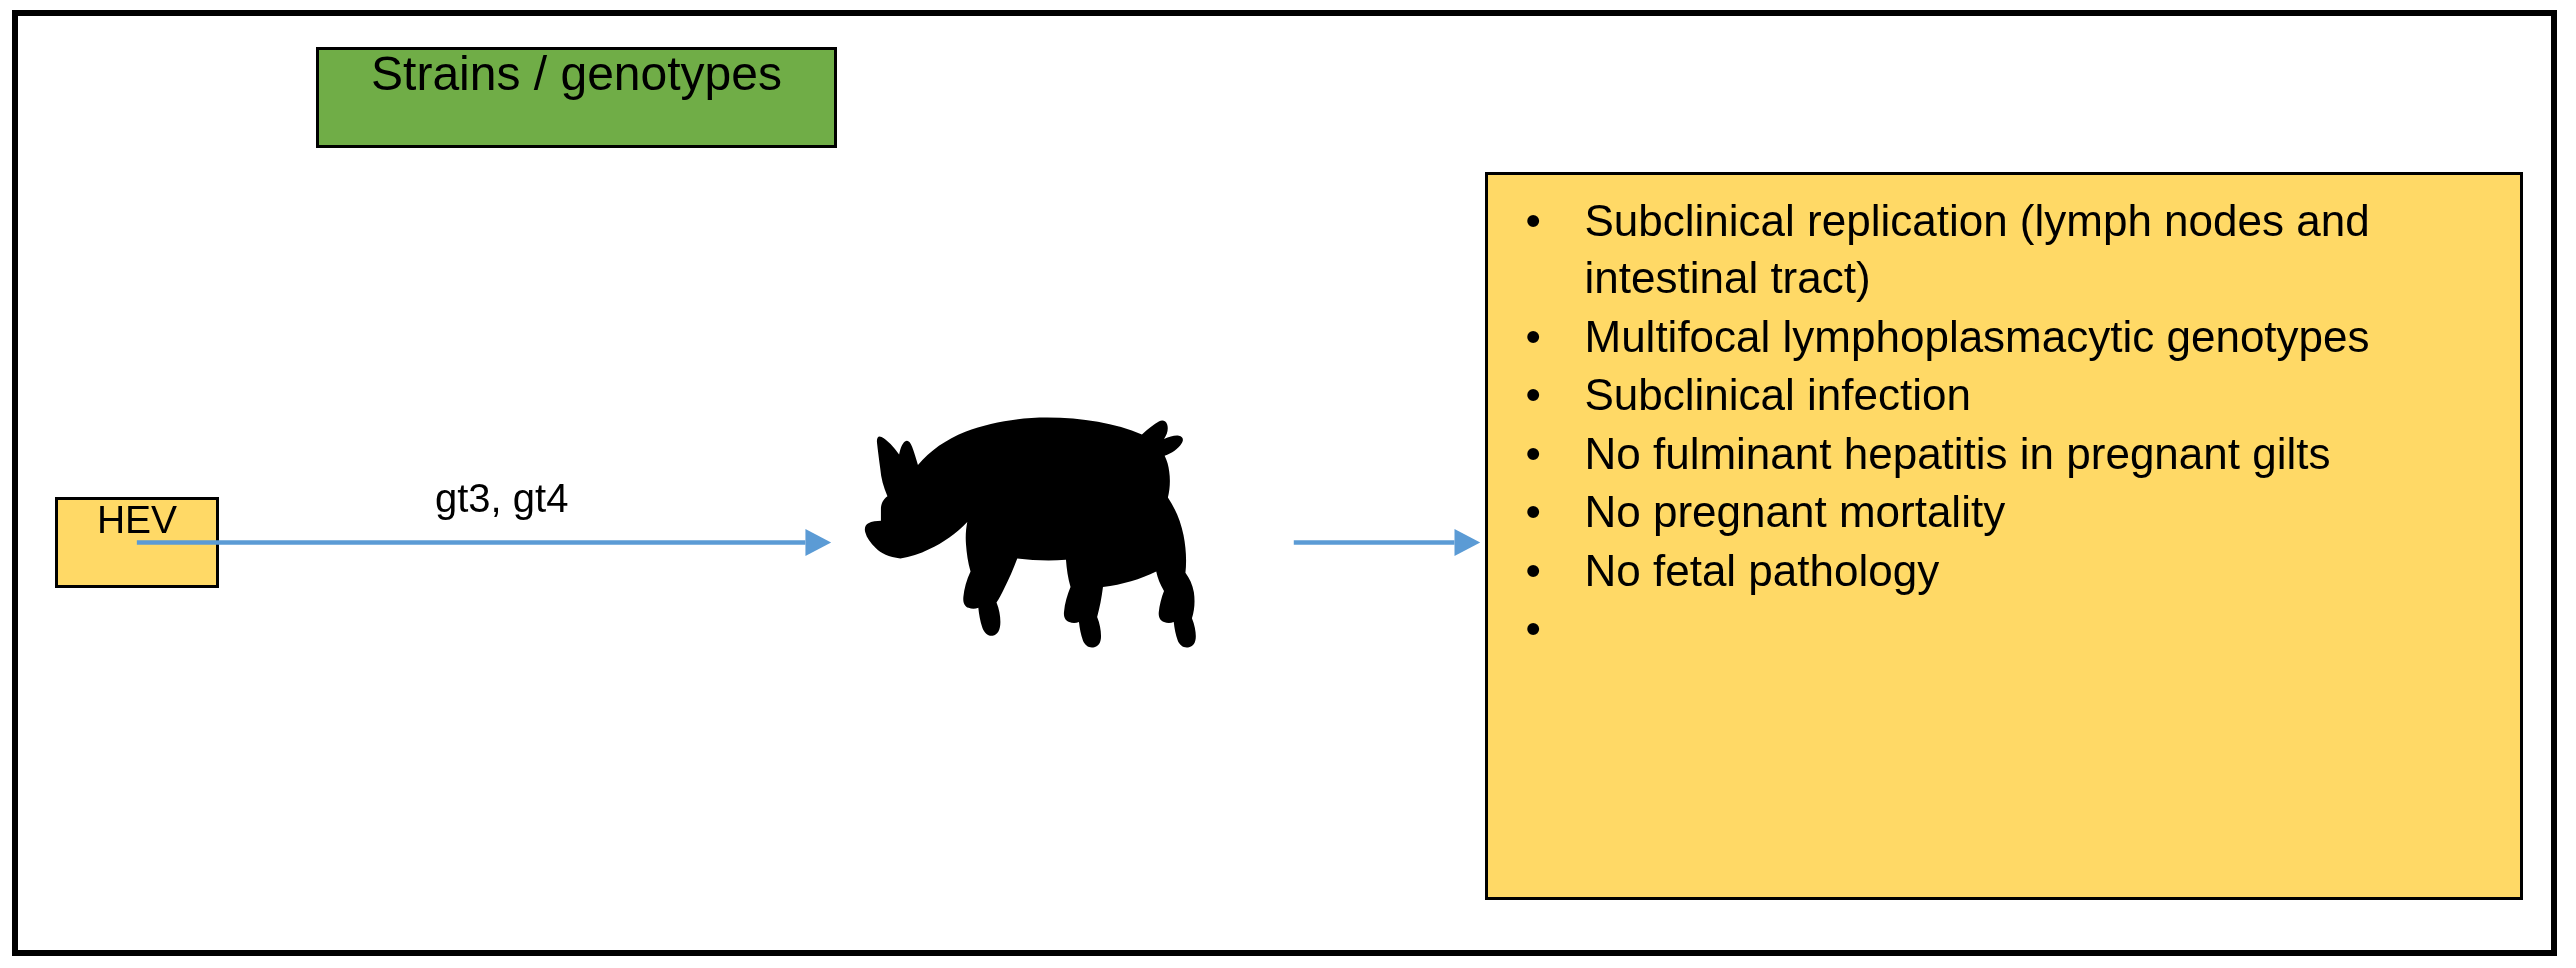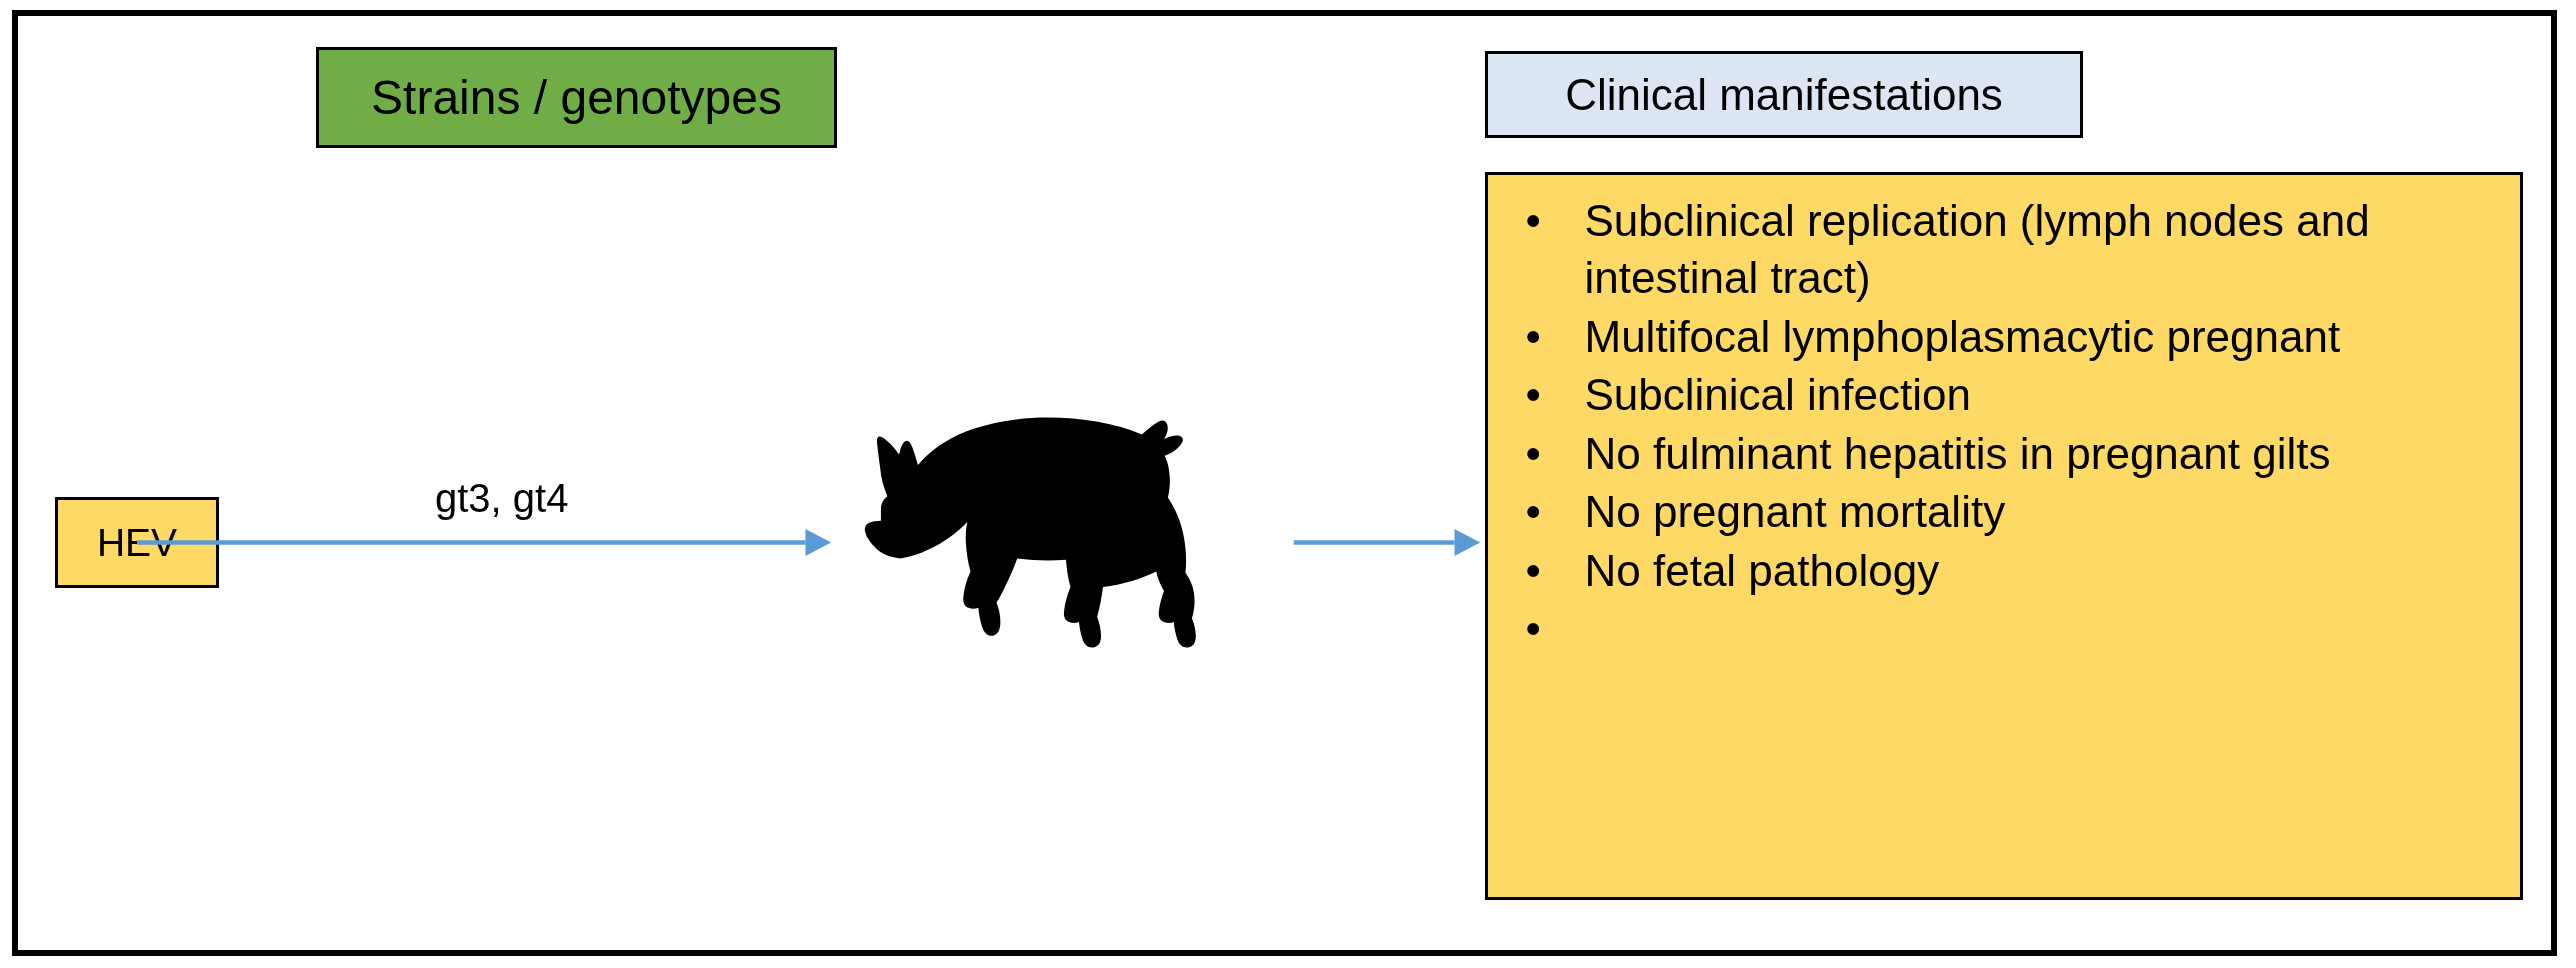--- a/index.html
+++ b/index.html
@@ -32,21 +32,21 @@
     box-sizing: border-box;
     background: #ffffff;
   }
 
   
   .box {
     position: absolute;
     box-sizing: border-box;
     border: 3.9px solid #000000;
     display: flex;
-    align-items: center;
+    align-items: flex-start;
     justify-content: center;
   }
   .box-label {
     color: #000000;
     font-family: "Liberation Sans", sans-serif;
     white-space: nowrap;
     line-height: 1;
   }
 
   
@@ -150,23 +150,20 @@
 <body>
 
 <div id="figure">
 
   <div class="outer-frame"></div>
 
   <div class="box" id="strains-box">
     <span class="box-label">Strains / genotypes</span>
   </div>
 
-  <div class="box" id="clinical-header-box">
-    <span class="box-label">Clinical manifestations</span>
-  </div>
 
   <div class="box" id="hev-box">
     <span class="box-label">HEV</span>
   </div>
 
   <span class="arrow-label" id="arrow-hev-to-pig-label">gt3, gt4</span>
 
   <svg class="arrow" id="arrow-hev-to-pig" width="702" height="45" viewBox="0 0 1080 70">
     <line x1="0" y1="35" x2="1040" y2="35" stroke="#5b9bd5" stroke-width="7"></line>
     <polygon points="1040,14 1080,35 1040,56" fill="#5b9bd5"></polygon>
@@ -246,21 +243,21 @@
   </svg>
 
   <div id="manifestations-panel">
     <ul class="bullet-list">
       <li class="bullet-item">
         <span class="bullet-marker">•</span>
         <span>Subclinical replication (lymph nodes and intestinal tract)</span>
       </li>
       <li class="bullet-item">
         <span class="bullet-marker">•</span>
-        <span>Multifocal lymphoplasmacytic pregnant</span>
+        <span>Multifocal lymphoplasmacytic genotypes</span>
       </li>
       <li class="bullet-item">
         <span class="bullet-marker">•</span>
         <span>Subclinical infection</span>
       </li>
       <li class="bullet-item">
         <span class="bullet-marker">•</span>
         <span>No fulminant hepatitis in pregnant gilts</span>
       </li>
       <li class="bullet-item">

